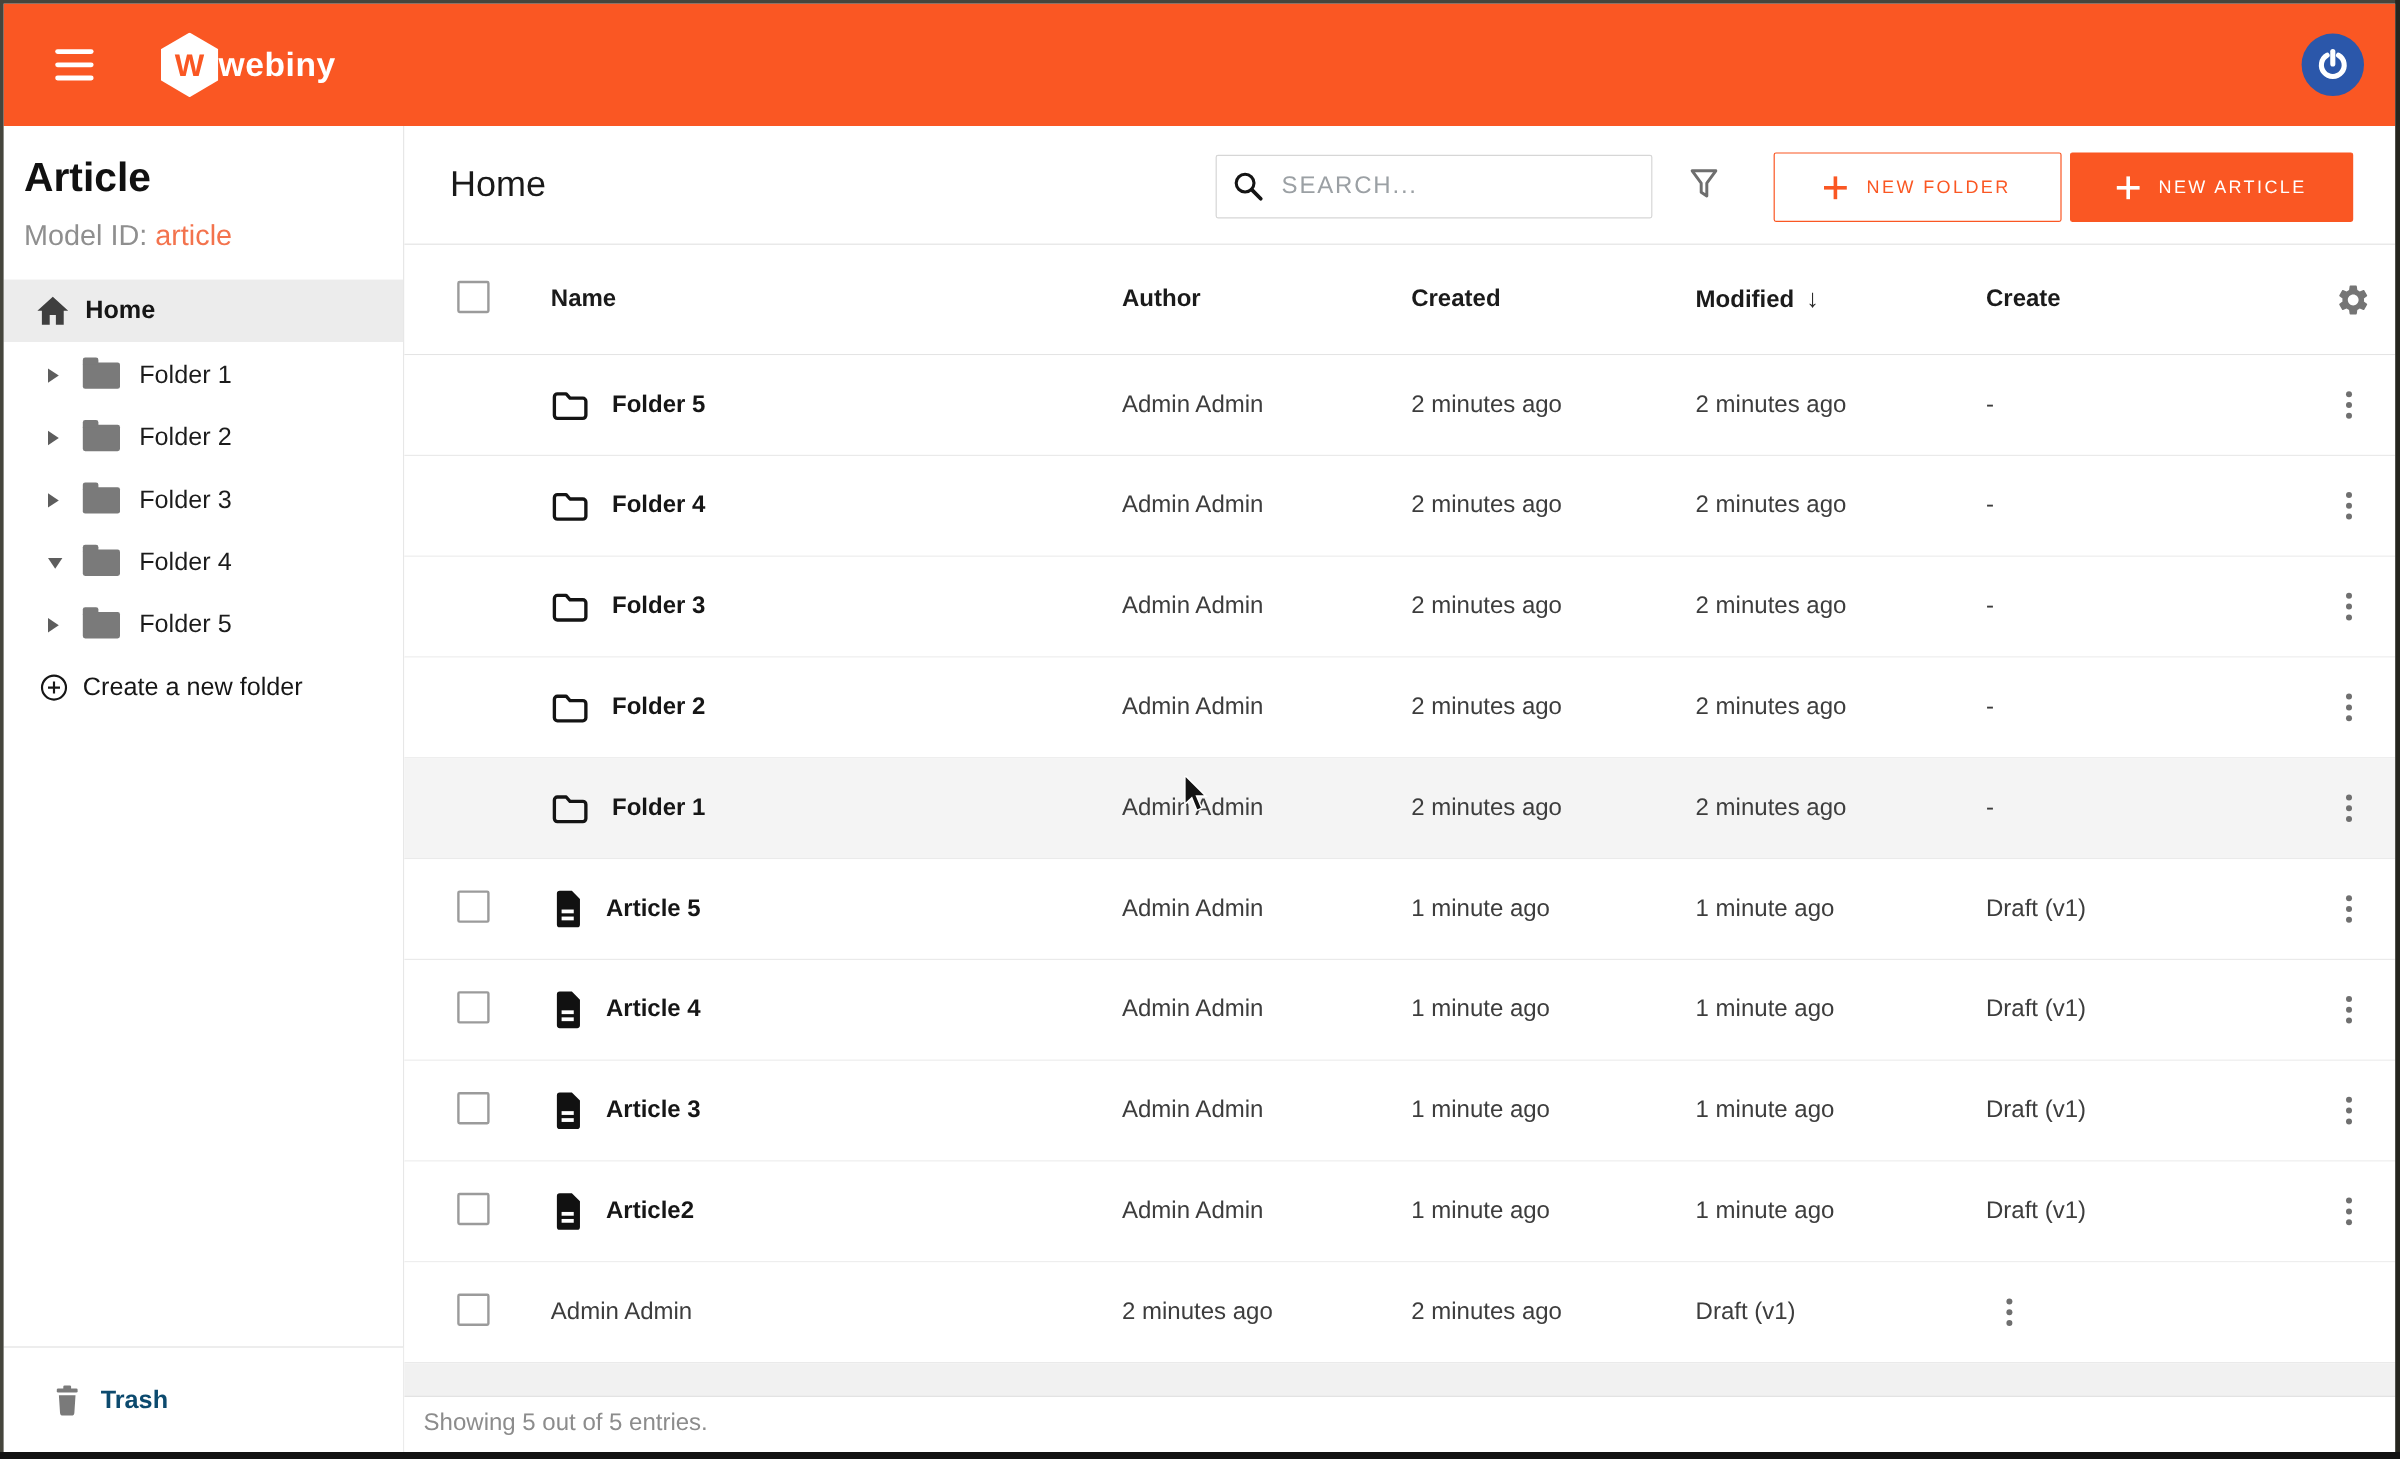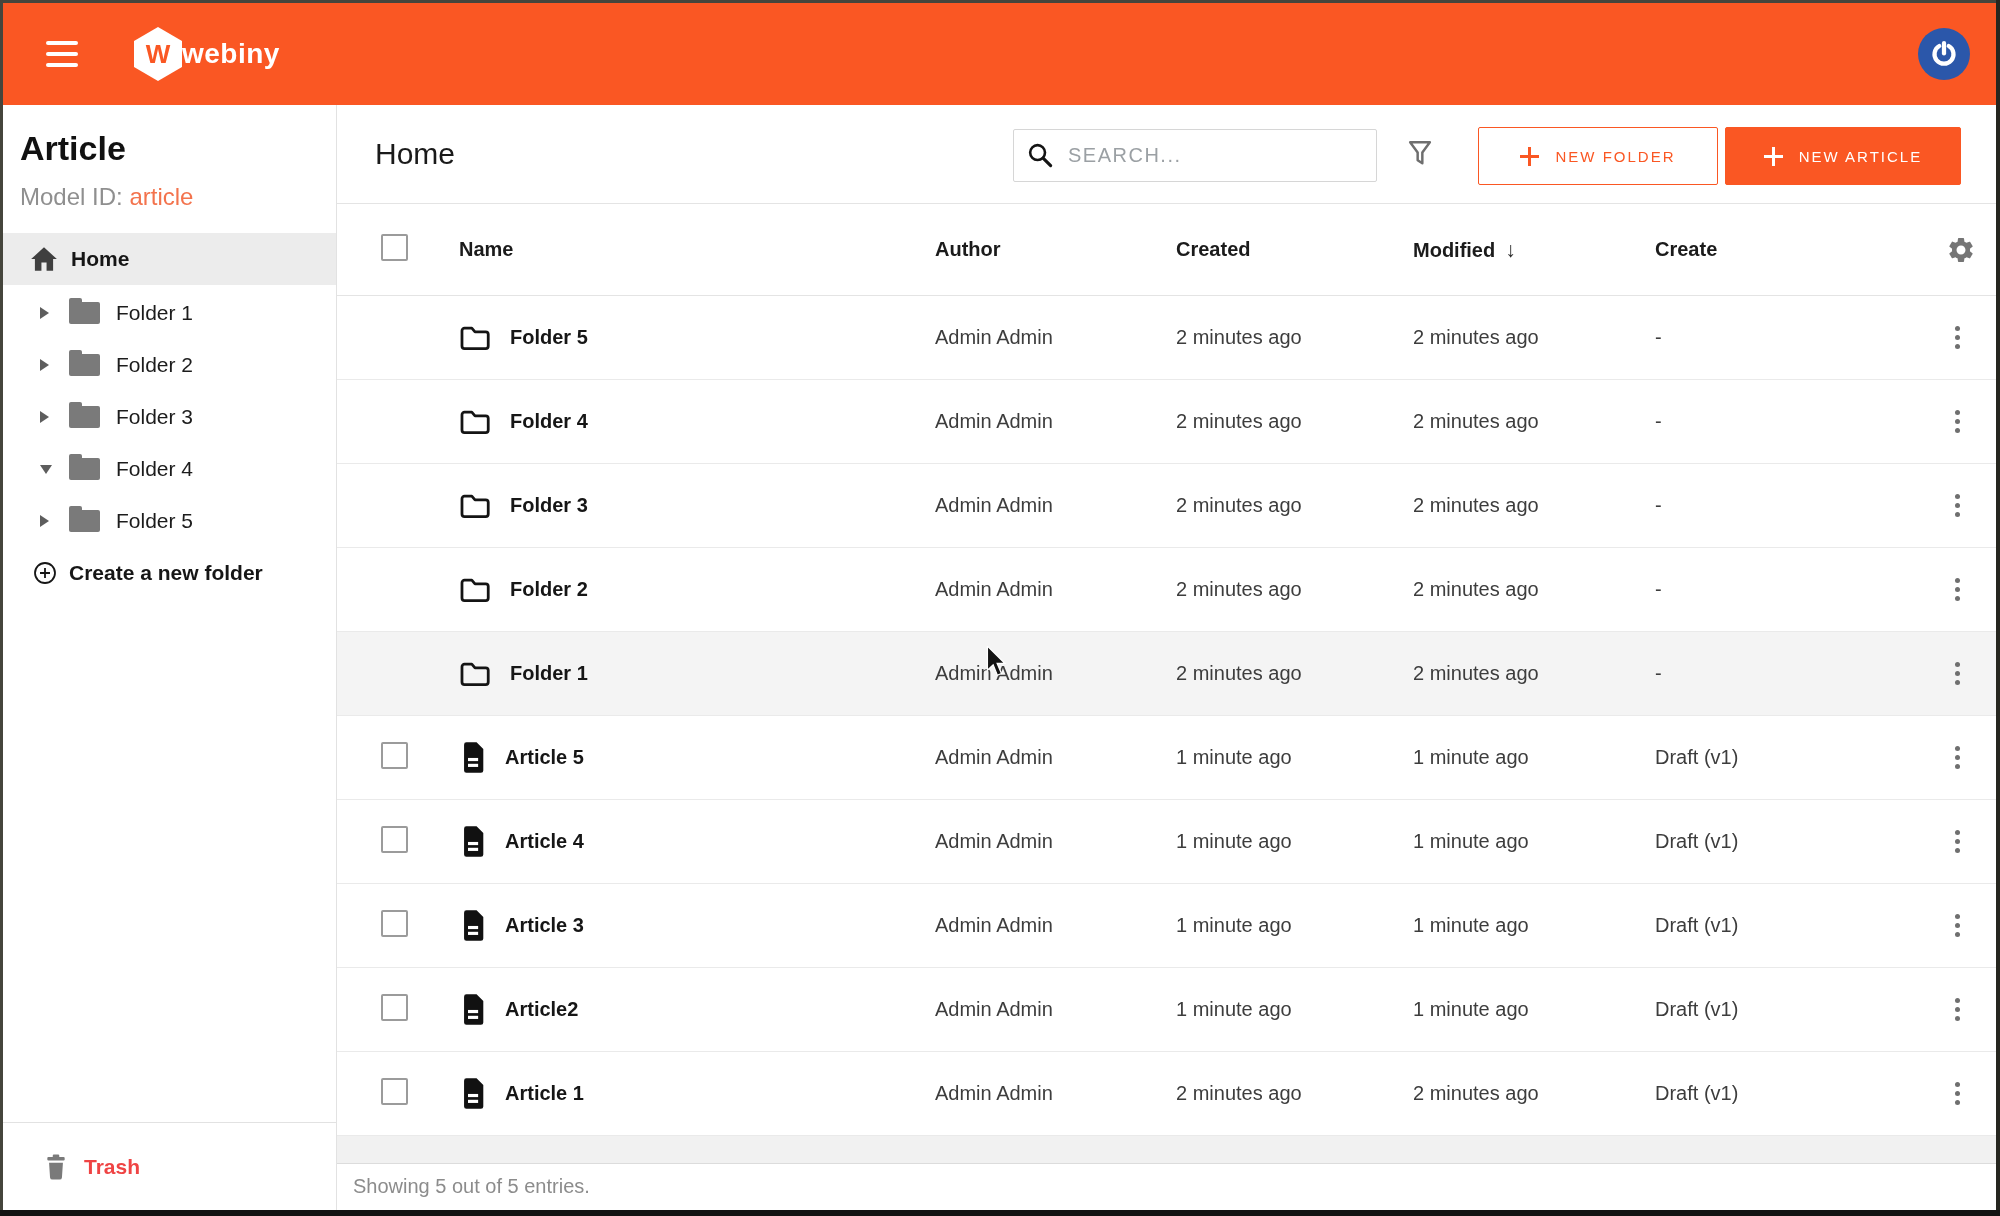--- a/index.html
+++ b/index.html
@@ -56,27 +56,27 @@
   .chev { width:14px; margin-left:37px; display:flex; align-items:center; }
   .chev i { display:block; width:0; height:0; border-top:6px solid transparent; border-bottom:6px solid transparent; border-left:9px solid #5d5d5d; }
   .chev.down i { border-left:6px solid transparent; border-right:6px solid transparent; border-top:9px solid #5d5d5d; border-bottom:none; }
   .fold-ic { position:relative; width:31px; height:22px; background:#7a7a7a; border-radius:2px; margin-left:15px; }
   .fold-ic::before { content:''; position:absolute; left:0; top:-4px; width:13px; height:6px; background:#7a7a7a; border-radius:2px 2px 0 0; }
   .tree-row .lbl { margin-left:16px; font-size:21px; color:#1c1c1c; }
   .create-folder {
     position:absolute; left:0; right:0; top:442px; height:52px; display:flex; align-items:center; cursor:pointer;
   }
   .create-folder .plus-circle { margin-left:30px; display:flex; }
-  .create-folder .lbl { margin-left:12px; font-size:21px; font-weight:700; color:#161616; }
+  .create-folder .lbl { margin-left:12px; font-size:21px; font-weight:400; color:#161616; }
   .side-footer {
     position:absolute; left:0; right:0; bottom:0; height:88px; border-top:1px solid #e2e2e2;
     display:flex; align-items:center; cursor:pointer; background:#fff;
   }
   .side-footer .trash-ic { margin-left:42px; display:flex; }
-  .side-footer .lbl { margin-left:17px; font-size:21px; font-weight:700; color:#ef4444; }
+  .side-footer .lbl { margin-left:17px; font-size:21px; font-weight:700; color:#0c4a6e; }
 
   
   .main { position:absolute; left:337px; right:4px; top:105px; bottom:6px; background:#fff; }
   .content-header { position:relative; height:99px; border-bottom:1px solid #e4e4e4; }
   .page-title { position:absolute; left:38px; top:50%; transform:translateY(-50%); font-size:30px; font-weight:400; color:#1a1a1a; }
   .search-box {
     position:absolute; left:676px; top:24px; width:364px; height:53px;
     border:1px solid #d6d6d6; border-radius:2px; background:#fff; display:flex; align-items:center;
   }
   .search-box svg { margin-left:13px; flex:none; }
@@ -444,30 +444,20 @@
           <div class="cell-plain">1 minute ago</div>
           <div class="cell-plain">Draft (v1)</div>
           <div>
             <button class="kebab">
               <i></i>
             </button>
           </div>
         </div>
         <div class="t-row">
           <div class="cell-check"><span class="cb"></span></div>
-          <div class="cell-name">
-            <span style="display: flex;">
-              <svg width="27" height="33" viewBox="0 0 24 28">
-                <path d="M4.5 2.6 a2.1 2.1 0 0 1 2.1-2.1 h9 l6 6 v19 a2.1 2.1 0 0 1 -2.1 2.1 h-12.9 a2.1 2.1 0 0 1 -2.1-2.1 Z" fill="#111"></path>
-                <rect x="8" y="14.4" width="9" height="2.8" fill="#fff"></rect>
-                <rect x="8" y="19.6" width="9" height="2.8" fill="#fff"></rect>
-              </svg>
-            </span>
-            <span class="name">Article 1</span>
-          </div>
           <div class="cell-plain">Admin Admin</div>
           <div class="cell-plain">2 minutes ago</div>
           <div class="cell-plain">2 minutes ago</div>
           <div class="cell-plain">Draft (v1)</div>
           <div>
             <button class="kebab">
               <i></i>
             </button>
           </div>
         </div>

